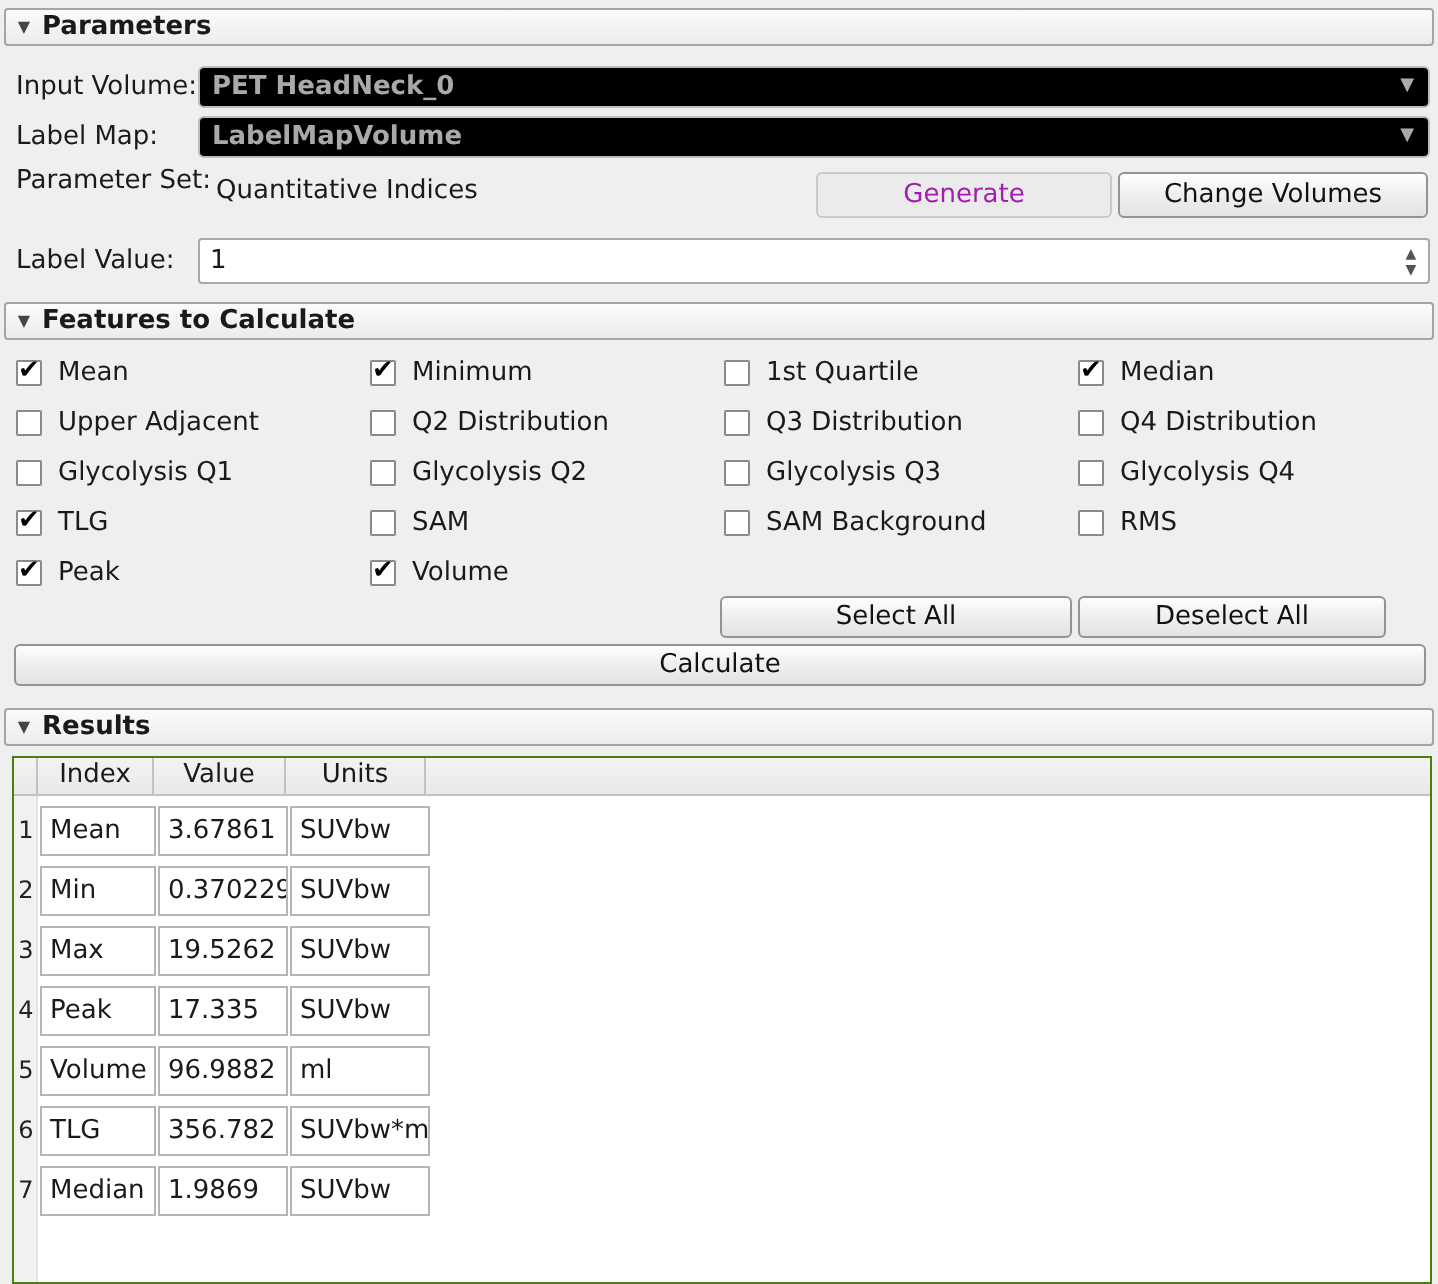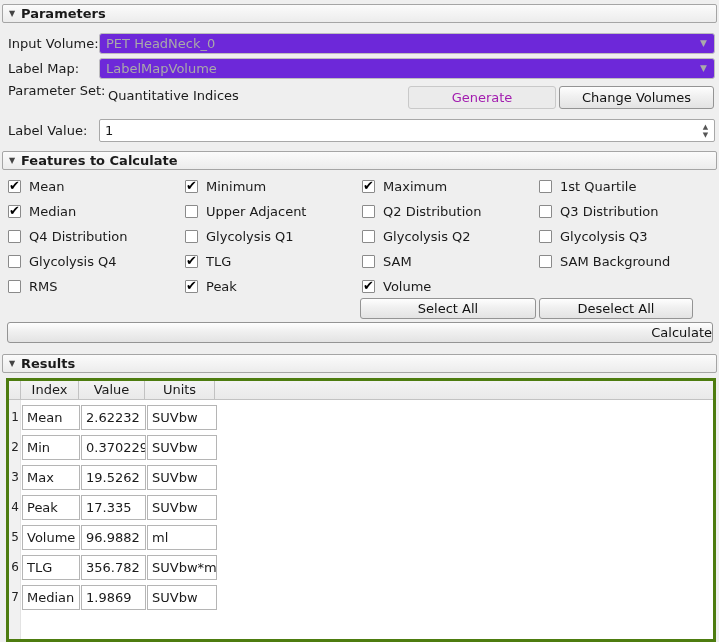--- a/index.html
+++ b/index.html
@@ -20,22 +20,22 @@
   .section-header .arrow {
     width:18px; text-align:center; font-size:8px; color:#444; line-height:17px;
   }
   .section-header .title { font-weight:600; font-size:13px; }
 
   .form-label { position:absolute; left:8px; line-height:21px; white-space:nowrap; }
 
   
   .combo {
     position:absolute; left:99px; width:616px; height:21px;
-    background:#6d28d9; border:1px solid #bdbdbd; border-radius:3px;
-    color:#a9a9a9; line-height:19px; padding-left:6px; white-space:nowrap;
+    background:#000000; border:1px solid #bdbdbd; border-radius:3px;
+    color:#a9a9a9; line-height:19px; padding-left:6px; white-space:nowrap;font-weight:bold;
   }
   .combo .chevron {
     position:absolute; right:7px; top:0; line-height:19px; font-size:9px; color:#aaa;
   }
 
   .btn {
     position:absolute; height:23px;
     background:linear-gradient(#fefefe,#f0f0f0 45%,#e3e3e3);
     border:1px solid #949494; border-radius:3px;
     font-size:13px; color:#111; text-align:center; line-height:21px; cursor:default;
@@ -70,21 +70,21 @@
   }
   .cb .box.checked::after {
     content:"✔"; position:absolute; left:0px; top:-3px;
     font-size:13px; color:#000; font-weight:bold;
   }
   .cb .cb-label { margin-left:8px; white-space:nowrap; }
 
   
   #results-table {
     position:absolute; left:6px; top:378px; width:710px; height:264px;
-    background:#fff; border:3px solid #4d7c0f; overflow:hidden;
+    background:#fff; border:1px solid #4d7c0f; overflow:hidden;
   }
   .thead {
     position:absolute; left:0; top:0; right:0; height:19px;
     background:linear-gradient(#f3f3f3,#e9e9e9);
     border-bottom:1px solid #c2c2c2; display:flex;
   }
   .th {
     text-align:center; line-height:18px; font-size:13px;
     border-right:1px solid #c2c2c2; overflow:hidden;
   }
@@ -155,24 +155,20 @@
   <div id="features-grid">
     <label class="cb">
         <span class="box checked"></span>
         <span class="cb-label">Mean</span>
       </label>
     <label class="cb">
         <span class="box checked"></span>
         <span class="cb-label">Minimum</span>
       </label>
     <label class="cb">
-        <span class="box checked"></span>
-        <span class="cb-label">Maximum</span>
-      </label>
-    <label class="cb">
         <span class="box"></span>
         <span class="cb-label">1st Quartile</span>
       </label>
     <label class="cb">
         <span class="box checked"></span>
         <span class="cb-label">Median</span>
       </label>
     <label class="cb">
         <span class="box"></span>
         <span class="cb-label">Upper Adjacent</span>
@@ -226,41 +222,41 @@
         <span class="cb-label">Peak</span>
       </label>
     <label class="cb">
         <span class="box checked"></span>
         <span class="cb-label">Volume</span>
       </label>
   </div>
 
   <div class="btn small" style="left:360px; top:298px; width:176px;">Select All</div>
   <div class="btn small" style="left:539px; top:298px; width:154px;">Deselect All</div>
-  <div class="btn small" style="left:7px; top:322px; width:706px;text-align:right;">Calculate</div>
+  <div class="btn small" style="left:7px; top:322px; width:706px;">Calculate</div>
 
   <div class="section-header" style="top:354px;">
     <span class="arrow">▼</span>
     <span class="title">Results</span>
   </div>
 
   <div id="results-table">
     <div class="thead">
       <div class="th corner"></div>
       <div class="th c-index">Index</div>
       <div class="th c-value">Value</div>
       <div class="th c-units">Units</div>
       <div class="th filler"></div>
     </div>
     <div class="vheader"></div>
 
     <div class="trow" style="top:24px;">
       <div class="num">1</div>
       <div class="tcell idx">Mean</div>
-      <div class="tcell val">2.62232</div>
+      <div class="tcell val">3.67861</div>
       <div class="tcell unt">SUVbw</div>
     </div>
     <div class="trow" style="top:54px;">
       <div class="num">2</div>
       <div class="tcell idx">Min</div>
       <div class="tcell val">0.370229</div>
       <div class="tcell unt">SUVbw</div>
     </div>
     <div class="trow" style="top:84px;">
       <div class="num">3</div>

